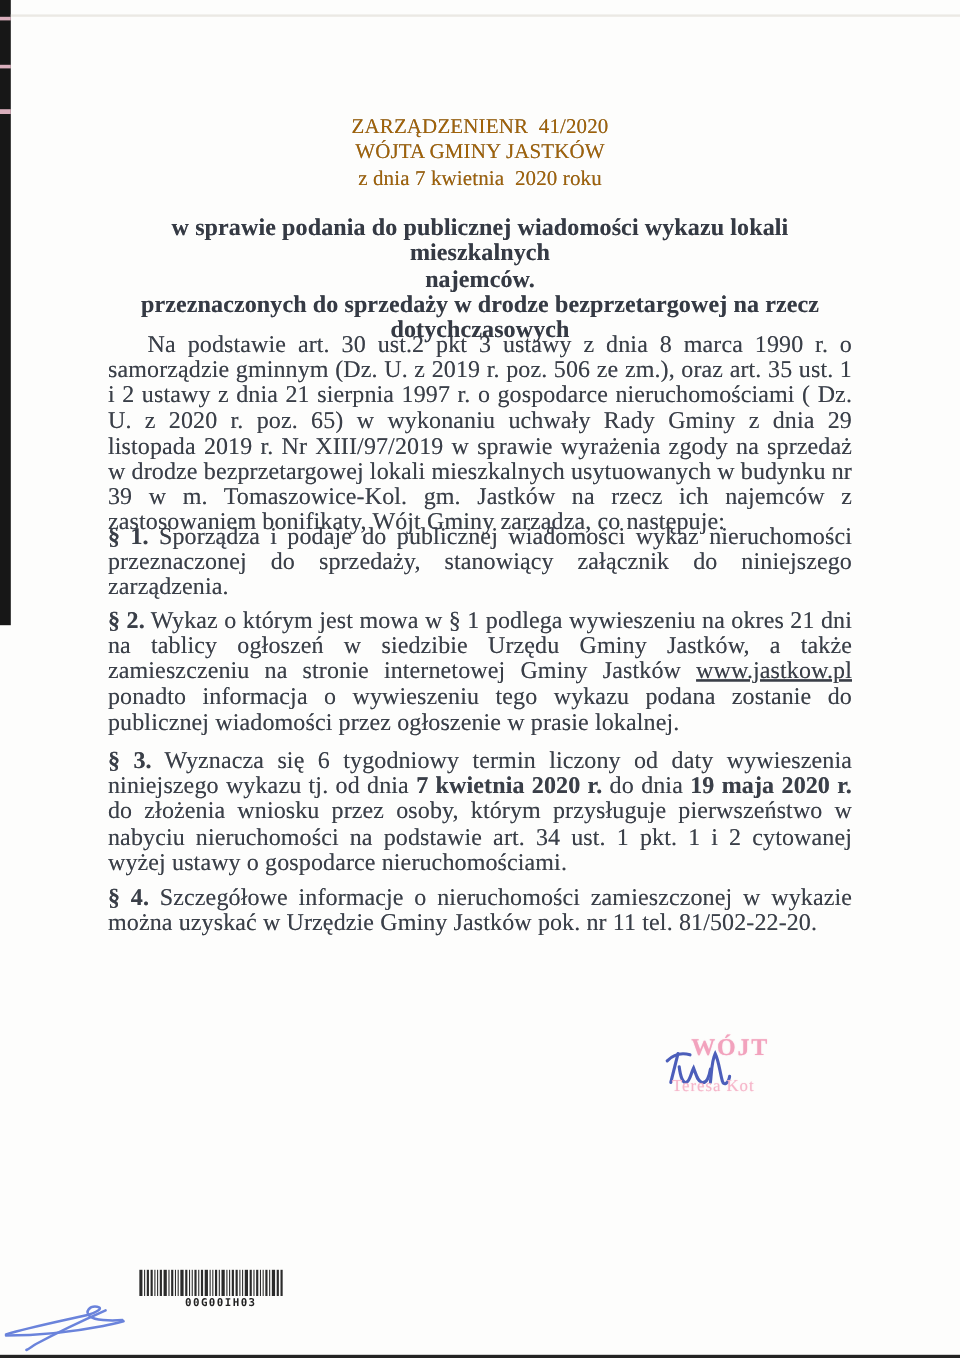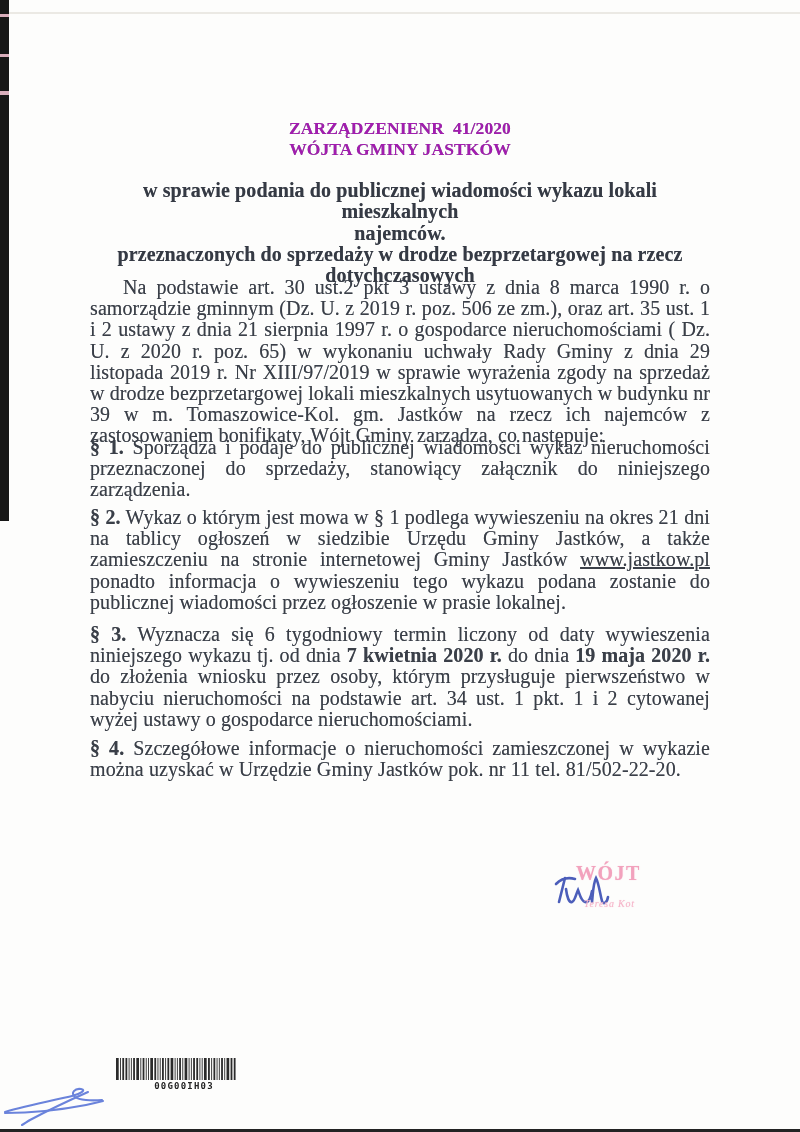--- a/index.html
+++ b/index.html
@@ -23,36 +23,36 @@
   .notch.n1{top:14px;height:3px}
   .notch.n2{top:54px;height:3px}
   .notch.n3{top:91px;height:4px}
   .scan-line-top{position:absolute;left:9px;right:0;top:12px;height:2px;background:#ebe9e4;}
   .scan-line-bottom{position:absolute;left:0;right:0;bottom:0;height:3px;background:#232323;}
 
   
   .blk{position:absolute;left:90px;width:620px;font-size:20px;line-height:21.2px;
        text-align:justify;letter-spacing:.1px;text-shadow:0 0 .4px rgba(52,58,70,.55);}
   .center{text-align:center;}
-  .title-block{top:118px;font-weight:bold;font-size:17.5px;line-height:21.4px;color:#a21caf;}
+  .title-block{top:95px;font-weight:normal;font-size:17.5px;line-height:21.4px;color:#a16207;}
   .title-block div{white-space:pre-wrap;}
   .subject-block{top:180px;font-weight:bold;line-height:21.3px;color:#353a44;}
   .preamble{top:257px;text-indent:33px;}
   .s1{top:417px}
   .s2{top:487px}
   .s3{top:604px}
   .s4{top:718px}
   .s5{top:790px}
   .para b{font-weight:bold;}
   .u{text-decoration:underline;}
 
   
   .stamp-office{position:absolute;left:576px;top:862px;font-weight:bold;font-size:20px;
     letter-spacing:1.5px;color:var(--stamp-pink);text-shadow:0 0 1px rgba(242,162,189,.6);}
-  .stamp-name{position:absolute;left:584px;top:898px;font-style:italic;font-size:10px;
+  .stamp-name{position:absolute;left:560px;top:898px;font-size:14px;
     letter-spacing:.8px;color:var(--stamp-pink2);text-shadow:0 0 1px rgba(246,182,202,.6);}
   .signature-svg{position:absolute;left:552px;top:872px;}
 
   
   .barcode{position:absolute;left:88px;top:1058px;width:136px;text-align:center;padding-left:28px;}
   .barcode svg{display:block;width:120px;height:22px;}
   .barcode-label{margin-top:1px;font-family:"DejaVu Sans Mono","Liberation Mono",monospace;
     font-weight:bold;font-size:9px;letter-spacing:1.2px;color:#222;}
 
   .paraph-svg{position:absolute;left:0px;top:1083px;}
@@ -66,20 +66,21 @@
     <div class="notch n1"></div>
       <div class="notch n2"></div>
       <div class="notch n3"></div>
   </div>
   <div class="scan-line-top"></div>
   <div class="scan-line-bottom"></div>
 
   <header class="blk center title-block">
     <div>ZARZĄDZENIENR  41/2020</div>
     <div>WÓJTA GMINY JASTKÓW</div>
+    <div>z dnia 7 kwietnia  2020 roku</div>
   </header>
 
   <div class="blk center subject-block">
     <div>w sprawie podania do publicznej wiadomości wykazu lokali mieszkalnych</div>
     <div>najemców.</div>
     <div>przeznaczonych do sprzedaży w drodze bezprzetargowej na rzecz dotychczasowych</div>
   </div>
 
   <p class="blk para preamble"><span>Na podstawie art. 30 ust.2 pkt 3 ustawy z dnia 8 marca 1990 r. o samorządzie gminnym (Dz. U. z 2019 r. poz. 506 ze zm.), oraz art. 35 ust. 1 i 2 ustawy z dnia 21 sierpnia 1997 r. o gospodarce nieruchomościami ( Dz. U. z 2020 r. poz. 65) w wykonaniu uchwały Rady Gminy z dnia 29 listopada 2019 r. Nr XIII/97/2019 w sprawie wyrażenia zgody na sprzedaż w drodze bezprzetargowej lokali mieszkalnych usytuowanych w budynku nr 39 w m. Tomaszowice-Kol. gm. Jastków na rzecz ich najemców z zastosowaniem bonifikaty, Wójt Gminy zarządza, co następuje:</span></p>
 

